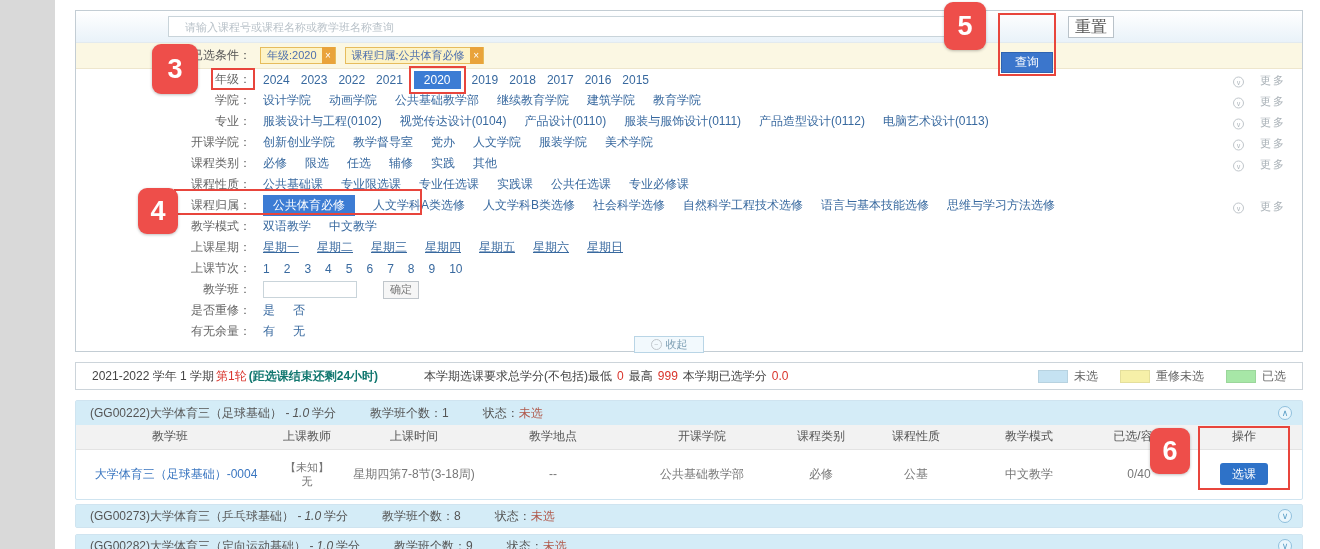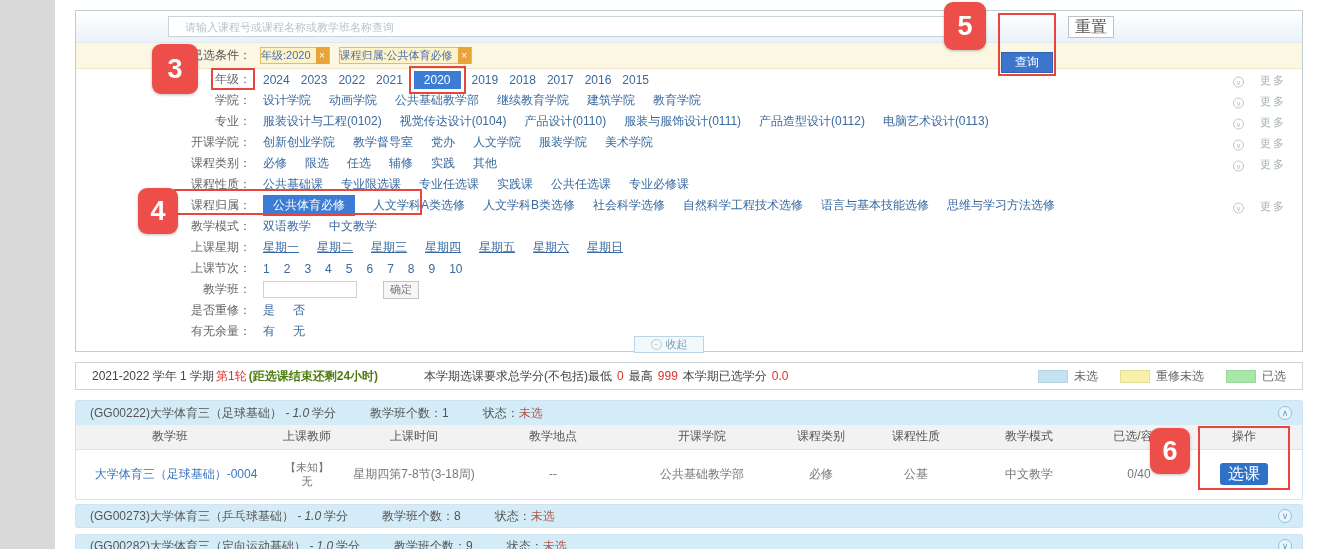--- a/index.html
+++ b/index.html
@@ -11,21 +11,21 @@
   .panel { position:absolute; left:75px; top:10px; width:1228px; height:342px; border:1px solid #c3cdd4; background:#fff; }
   .search-row { position:relative; height:32px; background:linear-gradient(#ffffff,#e9f2f9); border-bottom:1px solid #e2eaef; }
   .search-input { position:absolute; left:92px; top:5px; width:812px; height:21px; border:1px solid #c9d4da; font-size:11px; padding:0 16px; color:#333; font-family:inherit; }
   .search-input::placeholder { color:#b9c2c9; }
   .query-wrap { position:absolute; left:922px; top:2px; border:2px solid #e8453c; padding:1px; }
   .btn-query { width:52px; height:21px; background:#3b76cc; border:1px solid #2f63b0; color:#fff; font-size:12px; font-family:inherit; cursor:pointer;margin-top:36px; }
   .btn-reset { position:absolute; left:992px; top:5px; width:46px; height:22px; background:#fff; border:1px solid #b9c2c9; color:#555; font-size:16px; font-family:inherit; cursor:pointer; }
 
   .cond-row { height:26px; background:#fbf7e3; border-bottom:1px solid #eee6cd; display:flex; align-items:center; }
   .cond-label { width:175px; text-align:right; color:#555; flex:none; }
-  .tag { margin-left:9px; display:inline-flex; align-items:center; background:#fdf3c6; border:1px solid #e6bc5c; color:#4d6fae; font-size:11px; height:17px; cursor:pointer; }
+  .tag { margin-left:9px; display:inline-flex; align-items:center; background:#fdf3c6; border:1px solid #e6bc5c; color:#4d6fae; font-size:11px; height:17px; padding-left:6px; cursor:pointer; }
   .tag-x { margin-left:5px; width:13px; height:17px; background:#e9a33b; color:#fff; display:flex; align-items:center; justify-content:center; font-size:10px; }
 
   .filters { position:relative; height:266px; }
   .f-row { position:relative; display:flex; align-items:center; height:21px; }
   .f-label { width:175px; text-align:right; color:#666; flex:none; }
   .f-label .red-box { outline:2px solid #e8453c; outline-offset:2px; }
   .f-opts { display:flex; align-items:center; padding-left:12px; column-gap:18px; color:#38699f; white-space:nowrap; }
   .f-row.grade .f-opts { column-gap:11px; }
   .f-row.periods .f-opts { column-gap:14px; }
   .f-row.week .opt { text-decoration:underline; }
@@ -45,21 +45,21 @@
   .b5 { left:944px; top:2px; width:42px; height:48px; }
   .b6 { left:1150px; top:428px; width:40px; height:46px; }
   .red-overlay { position:absolute; border:2px solid #e8453c; z-index:5; pointer-events:none; }
   .ov-belong { left:174px; top:189px; width:248px; height:26px; }
   .ov-action { left:1198px; top:426px; width:92px; height:64px; }
 
   
   .sem-bar { position:absolute; left:75px; top:362px; width:1228px; height:28px; border:1px solid #ccd4da; background:#fff; display:flex; align-items:center; padding:0 16px; color:#444; }
   .sem-left { display:flex; align-items:flex-start; gap:2px; }
   .red-t { color:#d9342b; }
-  .bold-t { font-weight:bold; color:#4d7c0f; }
+  .bold-t { font-weight:bold; color:#0f766e; }
   .sem-req { margin-left:46px; display:flex; align-items:center; gap:5px; }
   .legend { margin-left:auto; display:flex; align-items:center; gap:22px; color:#666; }
   .legend-item { display:flex; align-items:center; gap:6px; }
   .sw { width:30px; height:13px; border:1px solid rgba(0,0,0,.07); }
 
   
   .sec { position:absolute; left:75px; width:1228px; border:1px solid #cfe4f0; background:#fff; border-radius:2px; }
   .sec1 { top:400px; height:100px; }
   .sec2 { top:504px; height:24px; }
   .sec3 { top:534px; height:24px; }
@@ -70,21 +70,21 @@
   .sec-status { margin-left:34px; }
   .status-val { color:#b0584a; }
   .chev { position:absolute; right:10px; top:50%; transform:translateY(-50%); width:14px; height:14px; border:1px solid #8fc0dd; border-radius:50%; color:#5d9fc7; font-size:9px; line-height:12px; text-align:center; background:#eaf6fc; }
 
   table.course { width:100%; border-collapse:collapse; table-layout:fixed; }
   table.course th { height:24px; background:#f2f2f2; font-weight:normal; color:#555; font-size:12px; border-bottom:1px solid #e3e3e3; }
   table.course td { height:50px; text-align:center; color:#777; font-size:12px; vertical-align:middle; }
   td.c-left { text-align:left; padding-left:12px; }
   .class-link { color:#3a76c0; cursor:pointer; }
   .teacher-cell div { line-height:14px; font-size:11px; }
-  .btn-select { width:48px; height:22px; background:#2e72c8; color:#fff; border:none; border-radius:3px; font-size:16px; font-family:inherit; cursor:pointer; }
+  .btn-select { width:48px; height:22px; background:#2e72c8; color:#fff; border:none; border-radius:3px; font-size:12px; font-family:inherit; cursor:pointer; }
 </style>
 </head>
 <body>
 
 <div class="left-strip"></div>
 
 <div class="panel">
   <div class="search-row">
     <input class="search-input" placeholder="请输入课程号或课程名称或教学班名称查询" style="">
     <span class="query-wrap">

